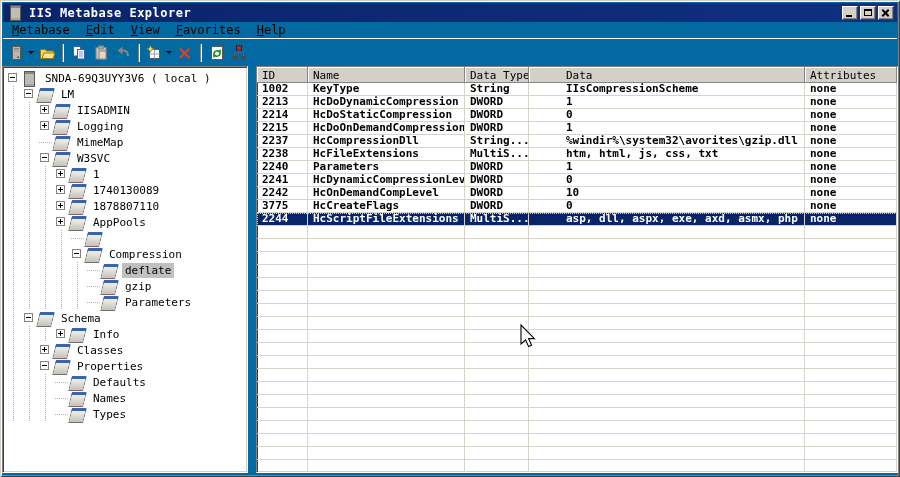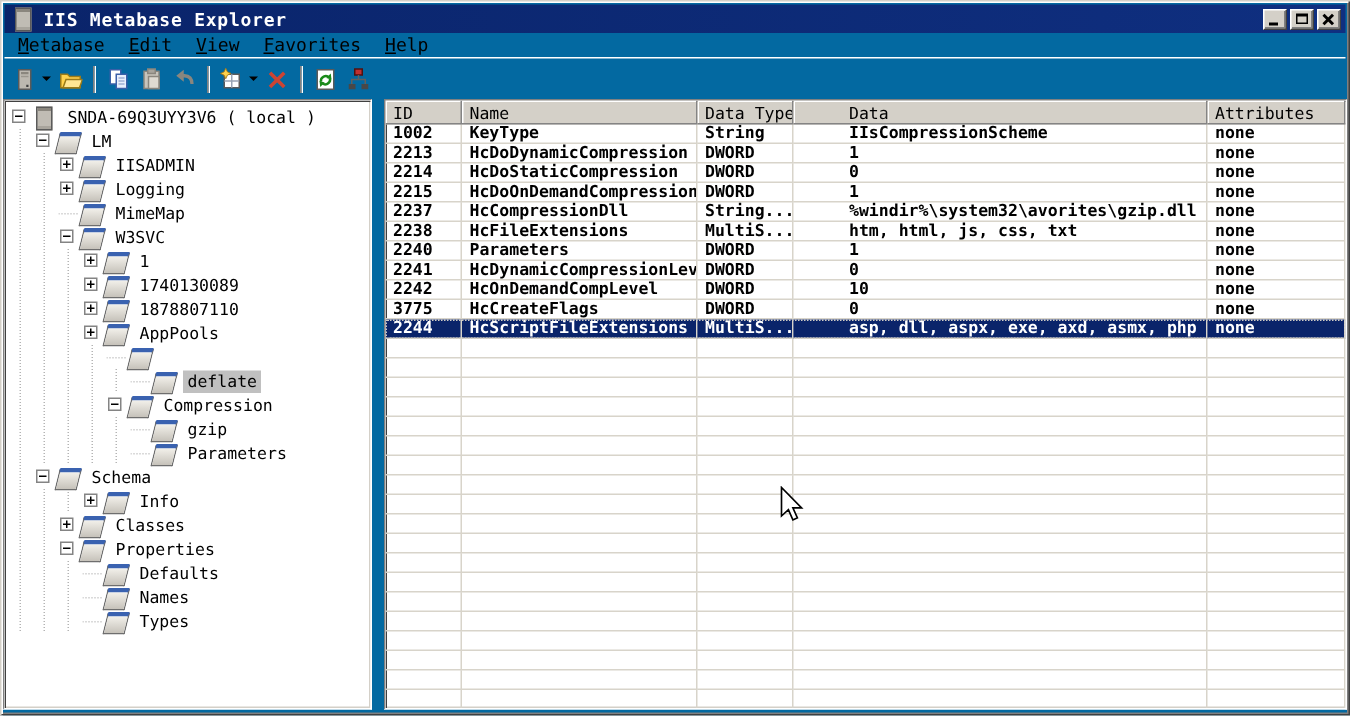--- a/index.html
+++ b/index.html
@@ -305,40 +305,40 @@
             <span class="tree-label">AppPools</span>
           </div>
           <div class="tree-row">
             <span class="indent guide"></span>
             <span class="indent guide"></span>
             <span class="indent guide"></span>
             <span class="indent guide"></span>
             <span class="ebox leaf"></span>
             <span class="t-icon key"></span>
           </div>
+          <div class="tree-row">
+            <span class="indent guide"></span>
+            <span class="indent guide"></span>
+            <span class="indent guide"></span>
+            <span class="indent guide"></span>
+            <span class="ebox minus">
+              <span class="bx"></span>
+            </span>
+            <span class="t-icon key"></span>
+            <span class="tree-label">Compression</span>
+          </div>
           <div class="tree-row selected">
             <span class="indent guide"></span>
             <span class="indent guide"></span>
             <span class="indent guide"></span>
             <span class="indent guide"></span>
             <span class="indent guide"></span>
             <span class="ebox leaf"></span>
             <span class="t-icon key"></span>
             <span class="tree-label">deflate</span>
-          </div>
-          <div class="tree-row">
-            <span class="indent guide"></span>
-            <span class="indent guide"></span>
-            <span class="indent guide"></span>
-            <span class="indent guide"></span>
-            <span class="ebox minus">
-              <span class="bx"></span>
-            </span>
-            <span class="t-icon key"></span>
-            <span class="tree-label">Compression</span>
           </div>
           <div class="tree-row">
             <span class="indent guide"></span>
             <span class="indent guide"></span>
             <span class="indent guide"></span>
             <span class="indent guide"></span>
             <span class="indent guide"></span>
             <span class="ebox leaf"></span>
             <span class="t-icon key"></span>
             <span class="tree-label">gzip</span>

